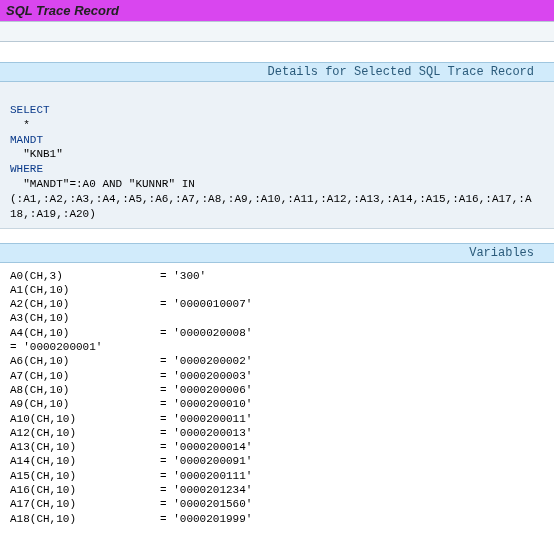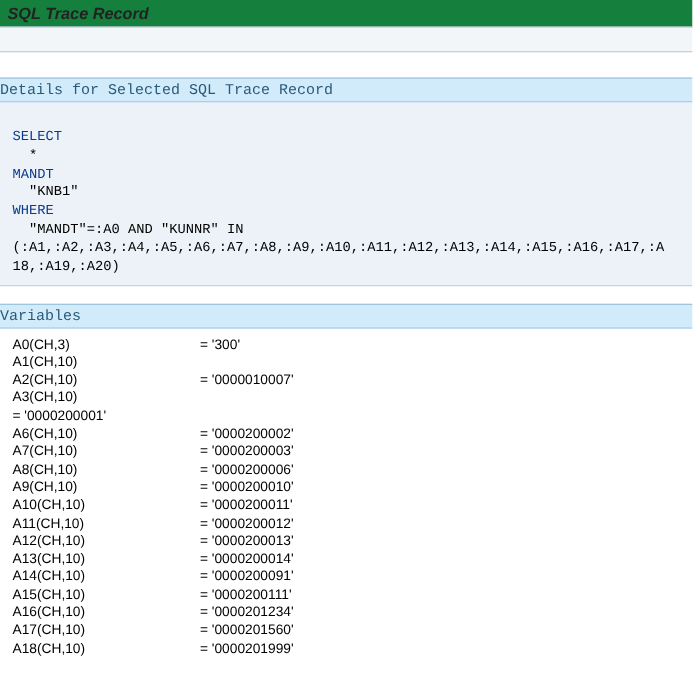--- a/index.html
+++ b/index.html
@@ -5,61 +5,62 @@
   * { box-sizing: border-box; }
   body {
     margin: 0;
     font-family: "Courier New", monospace;
     font-size: 11px;
     background: #fff;
     color: #000;
     width: 554px;
   }
   .titlebar {
-    background: #15803d;
+    background: #d946ef;
     border-bottom: 1px solid #b8c8d4;
     padding: 3px 6px;
     font-family: Arial, sans-serif;
     font-size: 13px;
     font-weight: bold;
     font-style: italic;
     color: #222;
   }
   .toolbar {
     background: #f2f6f9;
     border-bottom: 1px solid #b8c8d4;
     height: 20px;
   }
   .spacer { height: 20px; background:#fff; }
   .section-header {
     background: #d1ebfb;
-    padding: 2px 0;
+    padding: 2px 20px;
     font-family: "Courier New", monospace;
     font-size: 12px;
     color: #2a5a7a;
     border-top: 1px solid #9fc6df;
     border-bottom: 1px solid #9fc6df;
+    text-align: right;
   }
   .sql-block {
     background: #ecf2f7;
     padding: 6px 10px;
     font-family: "Courier New", monospace;
     font-size: 11px;
     line-height: 1.35;
     white-space: pre;
     border-bottom: 1px solid #c8d6e0;
   }
   .kw { color: #0a3a8a; }
   .vars-section {
     padding: 6px 10px 12px 10px;
     background: #fff;
   }
   .var-row {
     display: flex;
-    font-family: Liberation Sans, sans-serif;
+    font-family: Liberation Mono, monospace;
     font-size: 11px;
     line-height: 1.3;
     white-space: pre;
   }
   .var-name { width: 150px; }
   .var-val { flex: 1; }
 </style>
 </head>
 <body>
 
@@ -88,27 +89,27 @@
 
 <div class="section-header">
   <span>Variables</span>
 </div>
 
 <div class="vars-section" id="vars-container">
     <div class="var-row"><span class="var-name">A0(CH,3)</span><span class="var-val">= '300'</span></div>
     <div class="var-row"><span class="var-name">A1(CH,10)</span></div>
     <div class="var-row"><span class="var-name">A2(CH,10)</span><span class="var-val">= '0000010007'</span></div>
     <div class="var-row"><span class="var-name">A3(CH,10)</span></div>
+    <div class="var-row"><span class="var-name">A4(CH,10)</span><span class="var-val">= '0000020008'</span></div>
     <div class="var-row"><span class="var-val">= '0000200001'</span></div>
     <div class="var-row"><span class="var-name">A6(CH,10)</span><span class="var-val">= '0000200002'</span></div>
     <div class="var-row"><span class="var-name">A7(CH,10)</span><span class="var-val">= '0000200003'</span></div>
     <div class="var-row"><span class="var-name">A8(CH,10)</span><span class="var-val">= '0000200006'</span></div>
     <div class="var-row"><span class="var-name">A9(CH,10)</span><span class="var-val">= '0000200010'</span></div>
     <div class="var-row"><span class="var-name">A10(CH,10)</span><span class="var-val">= '0000200011'</span></div>
-    <div class="var-row"><span class="var-name">A11(CH,10)</span><span class="var-val">= '0000200012'</span></div>
     <div class="var-row"><span class="var-name">A12(CH,10)</span><span class="var-val">= '0000200013'</span></div>
     <div class="var-row"><span class="var-name">A13(CH,10)</span><span class="var-val">= '0000200014'</span></div>
     <div class="var-row"><span class="var-name">A14(CH,10)</span><span class="var-val">= '0000200091'</span></div>
     <div class="var-row"><span class="var-name">A15(CH,10)</span><span class="var-val">= '0000200111'</span></div>
     <div class="var-row"><span class="var-name">A16(CH,10)</span><span class="var-val">= '0000201234'</span></div>
     <div class="var-row"><span class="var-name">A17(CH,10)</span><span class="var-val">= '0000201560'</span></div>
     <div class="var-row"><span class="var-name">A18(CH,10)</span><span class="var-val">= '0000201999'</span></div>
   </div>
 
 </body></html>

